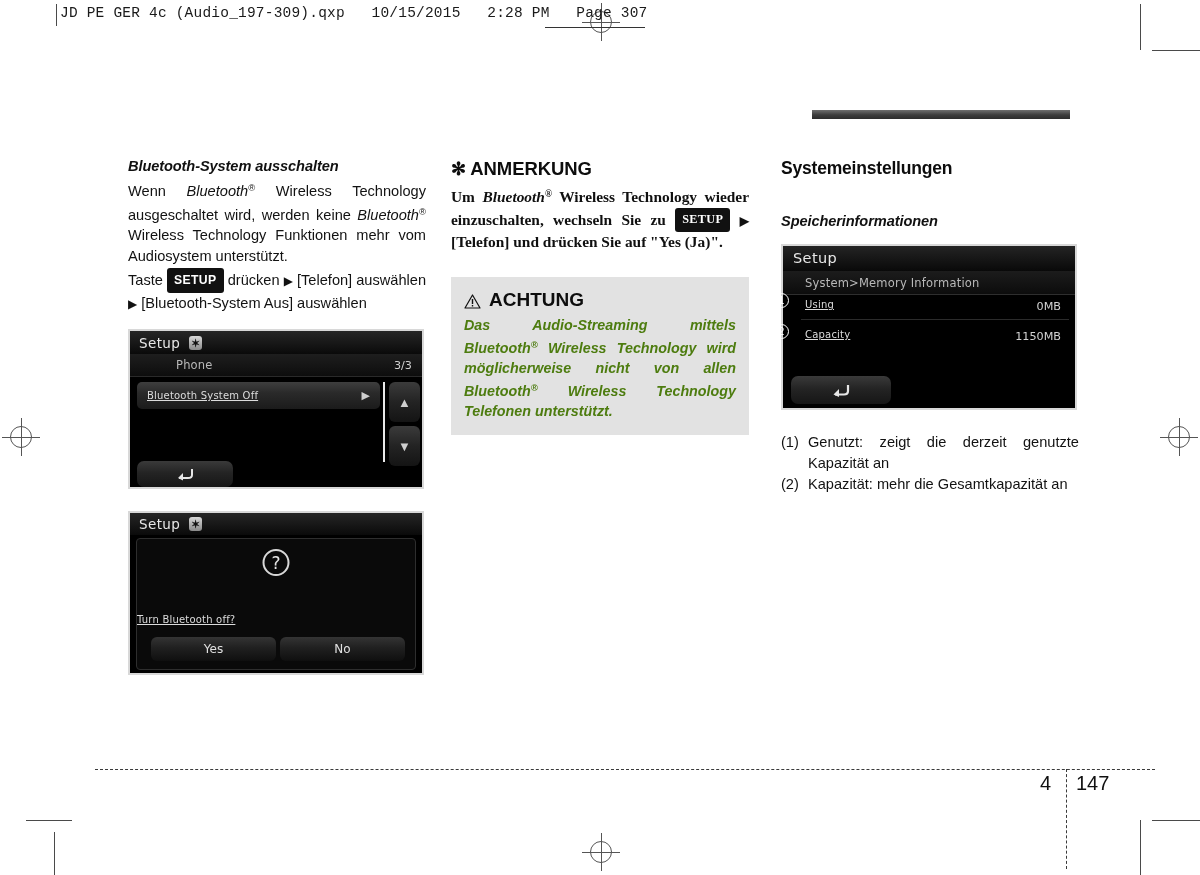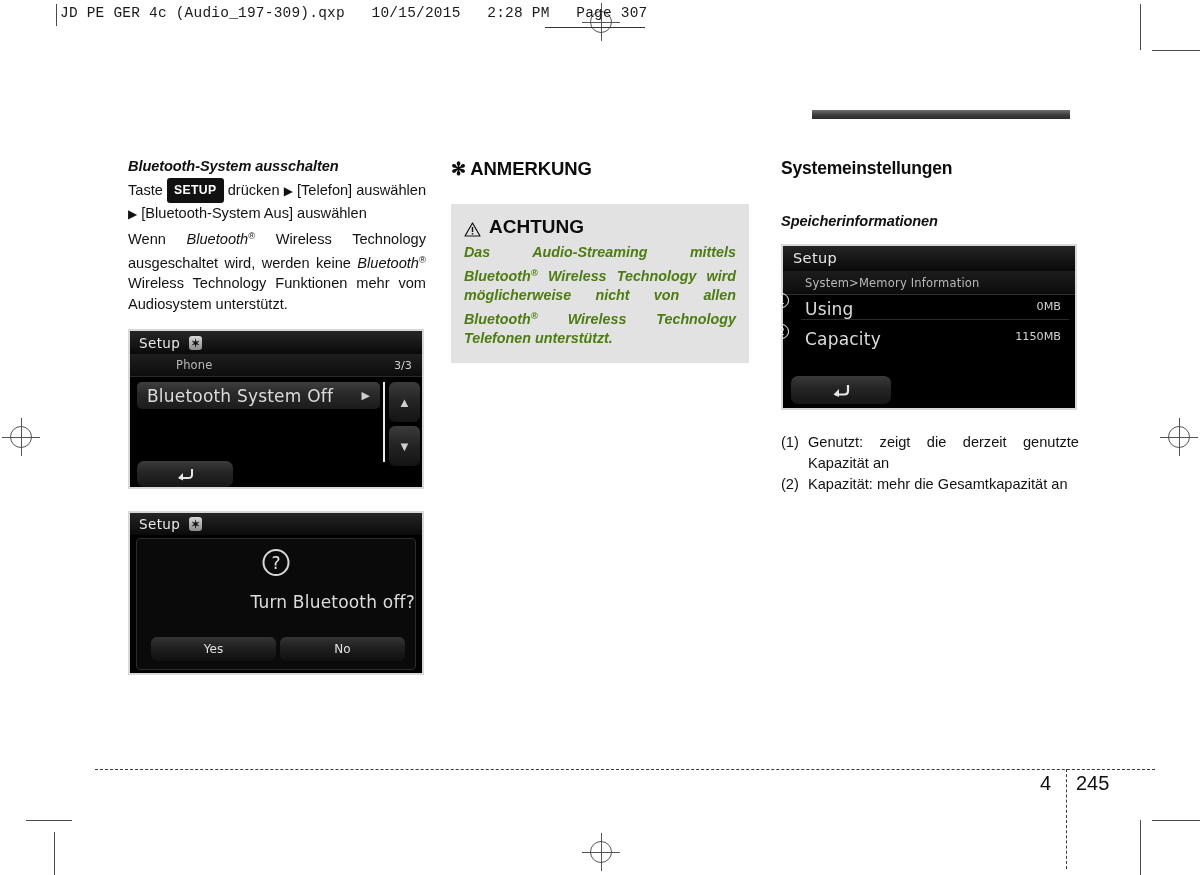--- a/index.html
+++ b/index.html
@@ -117,21 +117,21 @@
   .bt-badge {
     width: 13px; height: 14px; border-radius: 3px;
     background: linear-gradient(180deg,#d8d8d8,#8a8a8a);
     display:inline-flex; align-items:center; justify-content:center;
     color:#111; font-size: 11px; line-height: 1; font-weight: bold;
   }
   .dev-sub {
     font-size: 11.5px; color: #b9b9b9; font-family:"DejaVu Sans", sans-serif;
     letter-spacing: .2px;
   }
-  .dev-cell-txt { font-size: 17px; color:#dcdcdc; font-family:"DejaVu Sans", sans-serif; letter-spacing:.2px; }
+  .dev-cell-txt { font-size: 10px; color:#dcdcdc; font-family:"DejaVu Sans", sans-serif; letter-spacing:.2px;text-decoration:underline; }
   .dev-val { font-size: 11.2px; color:#d2d2d2; font-family:"DejaVu Sans", sans-serif; }
   .back-btn {
     background: linear-gradient(180deg,#3a3a3a 0%, #242424 45%, #161616 100%);
     border-radius: 7px;
     display:flex; align-items:center; justify-content:center;
     color:#e6e6e6;
   }
   .arrowbtn {
     background: linear-gradient(180deg,#3b3b3b 0%, #232323 50%, #141414 100%);
     border-radius: 6px;
@@ -224,41 +224,41 @@
   </div>
 
   <div class="file-header">JD PE GER 4c (Audio_197-309).qxp   10/15/2015   2:28 PM   Page 307</div>
   <div class="header-underline"></div>
 
   <div class="running-head-bar"></div>
 
   <div class="col" id="col-left">
 
     <div class="h-bold-italic">Bluetooth-System ausschalten</div>
+
+    <div class="body-txt" style="margin-top:2px;">
+      <span>Wenn</span>
+      <span class="bt-word">Bluetooth</span><span class="sup">®</span>
+      <span>Wireless Technology ausgeschaltet wird, werden keine</span>
+      <span class="bt-word">Bluetooth</span><span class="sup">®</span>
+      <span>Wireless Technology Funktionen mehr vom Audiosystem unterstützt.</span>
+    </div>
 
     <div class="body-txt">
       <span>Taste</span>
       <span class="setup-badge">SETUP</span>
       <span>drücken</span>
       <span class="tri">▶</span>
       <span>[Telefon]</span>
       <span>auswählen</span>
       <span class="tri">▶</span>
       <span>[Bluetooth-System Aus]</span>
       <span>auswählen</span>
     </div>
 
-    <div class="body-txt" style="margin-top:2px;">
-      <span>Wenn</span>
-      <span class="bt-word">Bluetooth</span><span class="sup">®</span>
-      <span>Wireless Technology ausgeschaltet wird, werden keine</span>
-      <span class="bt-word">Bluetooth</span><span class="sup">®</span>
-      <span>Wireless Technology Funktionen mehr vom Audiosystem unterstützt.</span>
-    </div>
-
     <div class="device" style="width:296px;height:160px;margin-top:15px;">
       <div style="position:absolute;left:0;top:0;width:100%;height:23px;background:linear-gradient(180deg,#262626,#0a0a0a);"></div>
       <div class="dev-title" style="position:absolute;left:9px;top:4px;">Setup</div>
       <div class="bt-badge" style="position:absolute;left:59px;top:5px;">✶</div>
 
       <div style="position:absolute;left:0;top:23px;width:100%;height:23px;background:linear-gradient(180deg,#1e1e1e,#0d0d0d);border-bottom:1px solid #2a2a2a;"></div>
       <div class="dev-sub" style="position:absolute;left:12px;top:27px;margin-left:34px;">Phone</div>
       <div class="dev-val" style="position:absolute;right:10px;top:28px;">3/3</div>
 
       <div class="list-row" style="position:absolute;left:7px;top:51px;width:243px;height:27px;">
@@ -284,38 +284,46 @@
 
     <div class="device" style="width:296px;height:164px;margin-top:22px;">
       <div style="position:absolute;left:0;top:0;width:100%;height:22px;background:linear-gradient(180deg,#262626,#0a0a0a);"></div>
       <div class="dev-title" style="position:absolute;left:9px;top:3px;">Setup</div>
       <div class="bt-badge" style="position:absolute;left:59px;top:4px;">✶</div>
 
       <div class="dialog-panel" style="left:6px;top:25px;width:280px;height:132px;">
         <div class="qmark" style="position:absolute;left:50%;top:10px;transform:translateX(-50%);">
           <span>?</span>
         </div>
-        <div class="dev-cell-txt" style="position:absolute;left:0;top:53px;width:100%;text-align:right;">Turn Bluetooth off?</div>
+        <div class="dev-cell-txt" style="position:absolute;left:0;top:75px;width:100%;text-align:left;">Turn Bluetooth off?</div>
         <div class="dlg-btn" style="position:absolute;left:14px;top:98px;width:125px;height:24px;">
           <span>Yes</span>
         </div>
         <div class="dlg-btn" style="position:absolute;left:143px;top:98px;width:125px;height:24px;">
           <span>No</span>
         </div>
       </div>
     </div>
   </div>
 
   <div class="col" id="col-mid">
 
     <div class="notice-title">
       <span class="asterisk">✻</span>
       <span>ANMERKUNG</span>
     </div>
 
+    <div class="notice-body">
+      <span>Um</span>
+      <span class="bt-word">Bluetooth</span><span class="sup">®</span>
+      <span>Wireless Technology wieder einzuschalten, wechseln Sie zu</span>
+      <span class="setup-badge">SETUP</span>
+      <span class="tri">▶</span>
+      <span>[Telefon] und drücken Sie auf "Yes (Ja)".</span>
+    </div>
 
     <div class="caution-box">
       <div class="caution-title">
         <span class="warn-tri">
           <svg width="17" height="15" viewBox="0 0 17 15">
             <path d="M8.5 1 L16 14 L1 14 Z" fill="none" stroke="#111" stroke-width="1.2" stroke-linejoin="round"></path>
             <rect x="7.8" y="5" width="1.4" height="5" fill="#111"></rect>
             <rect x="7.8" y="11" width="1.4" height="1.5" fill="#111"></rect>
           </svg>
         </span>
@@ -378,15 +386,15 @@
       <div class="num-item">
         <span class="n">(2)</span>
         <span class="t">Kapazität: mehr die Gesamtkapazität an</span>
       </div>
     </div>
   </div>
 
   <div class="footer-dash"></div>
   <div class="footer-vdash"></div>
   <div class="pagenum" id="pg-chapter">4</div>
-  <div class="pagenum" id="pg-number">245</div>
+  <div class="pagenum" id="pg-number">147</div>
 
 </div>
 
 </body></html>

